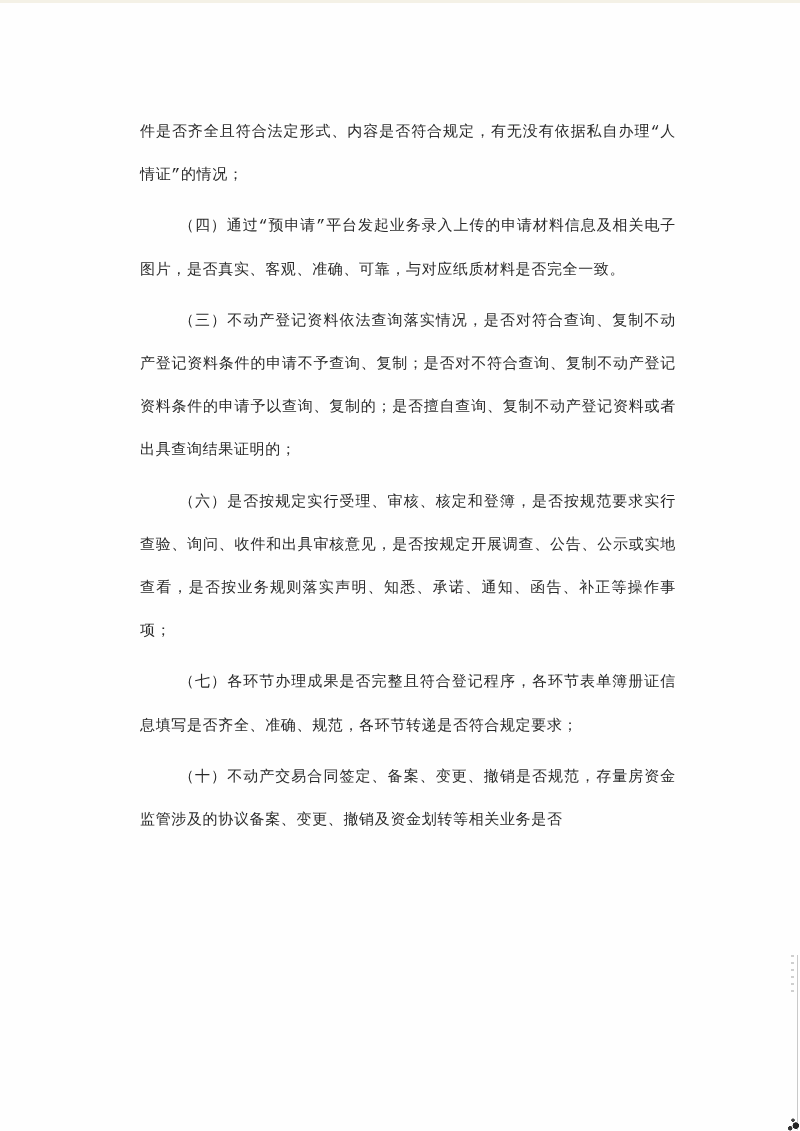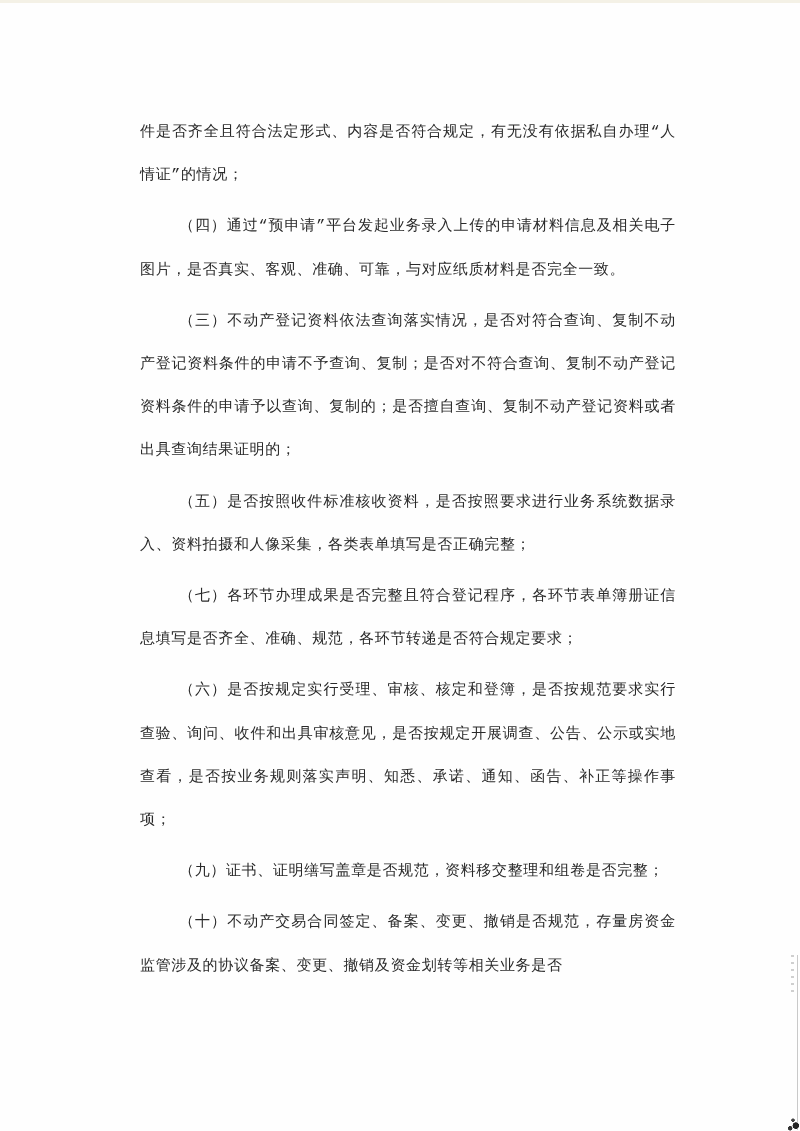--- a/index.html
+++ b/index.html
@@ -77,23 +77,21 @@
 </head>
 <body>
 
 <div class="page">
   <div class="top-tint"></div>
 
   <div class="content">
     <p class="para">件是否齐全且符合法定形式、内容是否符合规定，有无没有依据私自办理“人情证”的情况；</p>
     <p class="para indent">（四）通过“预申请”平台发起业务录入上传的申请材料信息及相关电子图片，是否真实、客观、准确、可靠，与对应纸质材料是否完全一致。</p>
     <p class="para indent">（三）不动产登记资料依法查询落实情况，是否对符合查询、复制不动产登记资料条件的申请不予查询、复制；是否对不符合查询、复制不动产登记资料条件的申请予以查询、复制的；是否擅自查询、复制不动产登记资料或者出具查询结果证明的；</p>
-    <p class="para indent">（五）是否按照收件标准核收资料，是否按照要求进行业务系统数据录入、资料拍摄和人像采集，各类表单填写是否正确完整；</p>
+    <p class="para indent">（六）是否按规定实行受理、审核、核定和登簿，是否按规范要求实行查验、询问、收件和出具审核意见，是否按规定开展调查、公告、公示或实地查看，是否按业务规则落实声明、知悉、承诺、通知、函告、补正等操作事项；</p>
     <p class="para indent">（七）各环节办理成果是否完整且符合登记程序，各环节表单簿册证信息填写是否齐全、准确、规范，各环节转递是否符合规定要求；</p>
-    <p class="para indent">（六）是否按规定实行受理、审核、核定和登簿，是否按规范要求实行查验、询问、收件和出具审核意见，是否按规定开展调查、公告、公示或实地查看，是否按业务规则落实声明、知悉、承诺、通知、函告、补正等操作事项；</p>
-    <p class="para indent">（九）证书、证明缮写盖章是否规范，资料移交整理和组卷是否完整；</p>
     <p class="para indent">（十）不动产交易合同签定、备案、变更、撤销是否规范，存量房资金监管涉及的协议备案、变更、撤销及资金划转等相关业务是否</p>
   </div>
 
   <div class="edge-line"></div>
   <div class="edge-specks"></div>
   <div class="corner-mark"></div>
 </div>
 
 </body></html>

